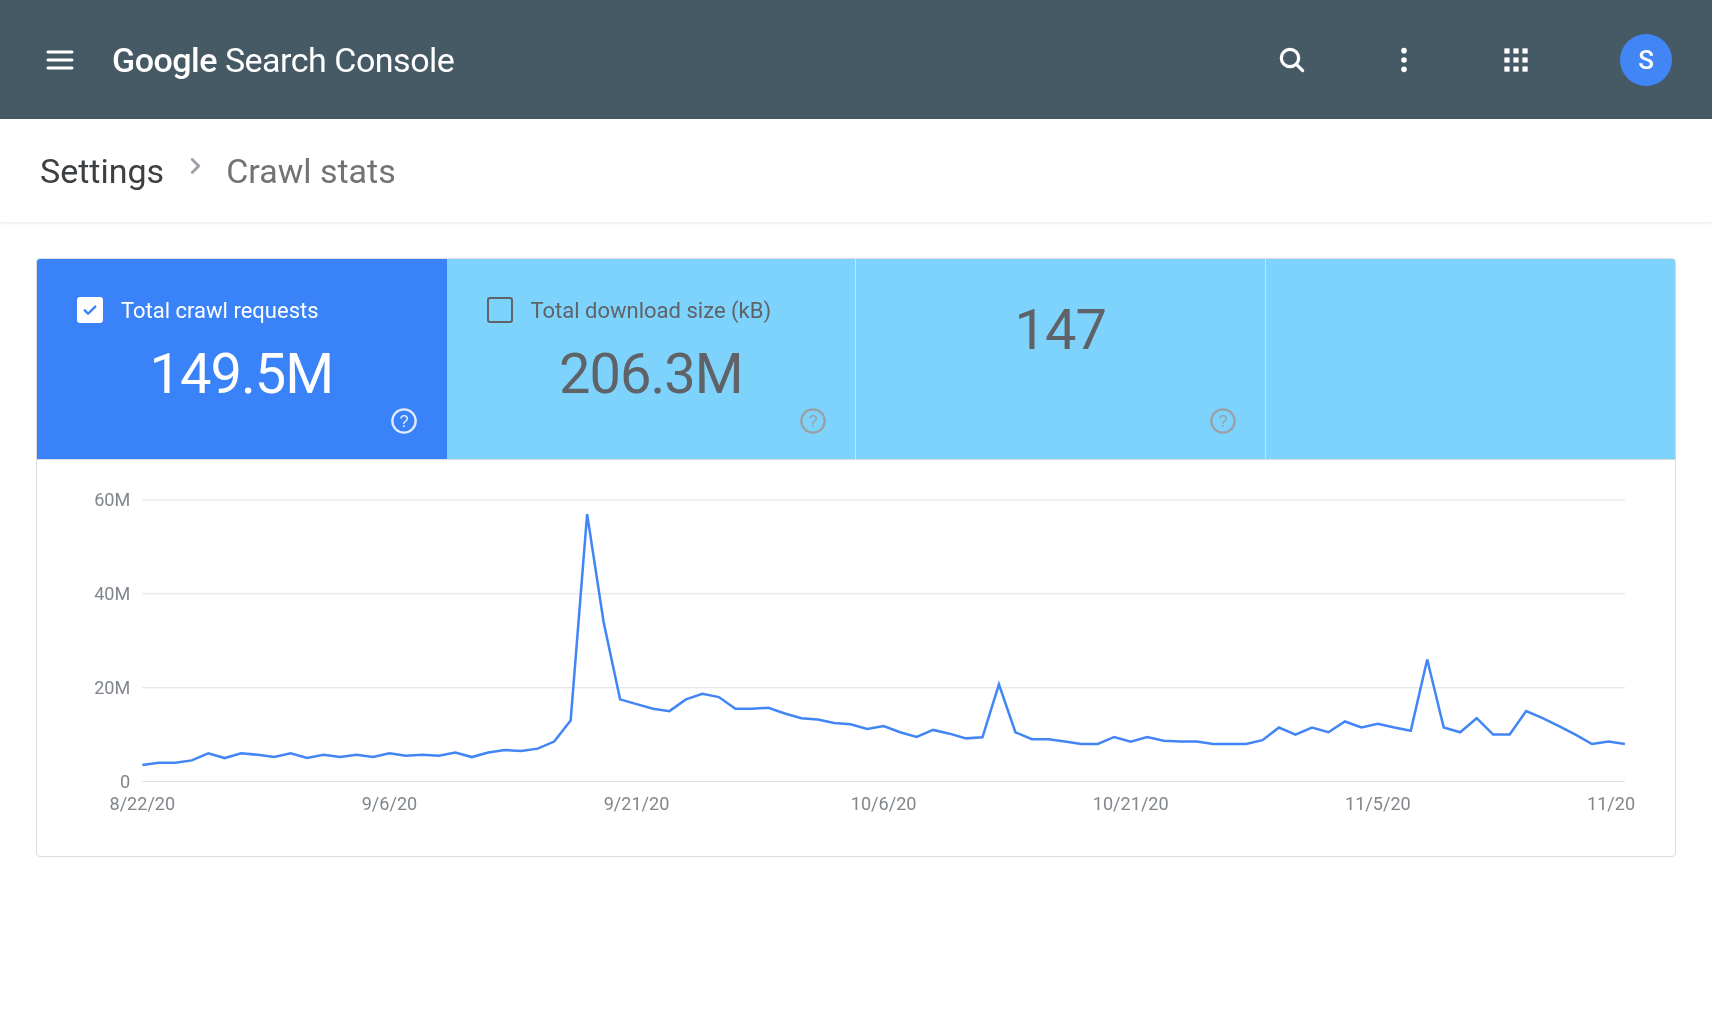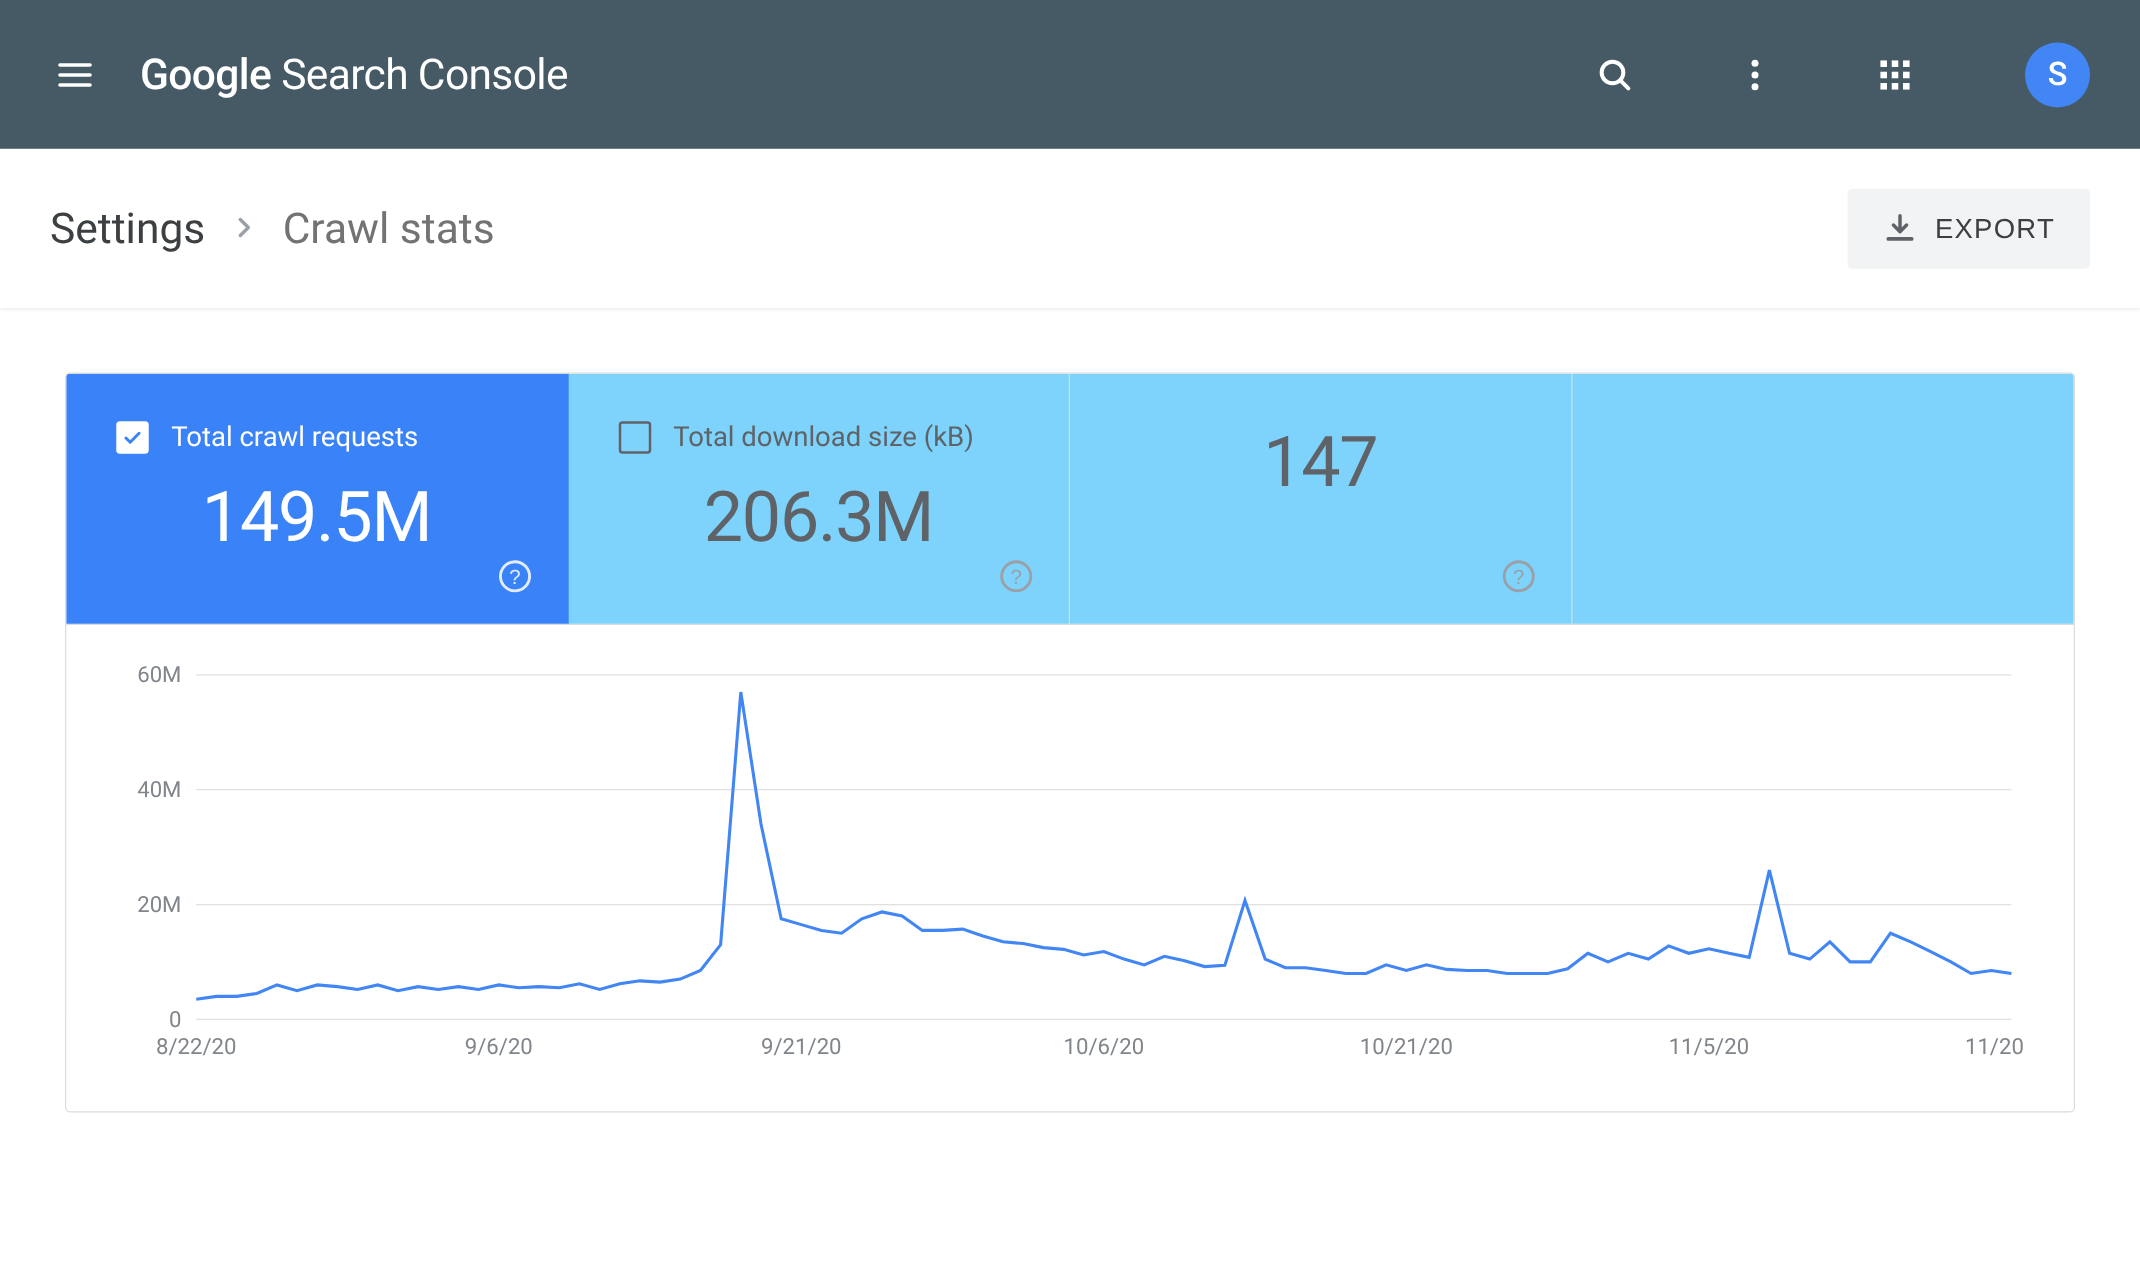--- a/index.html
+++ b/index.html
@@ -28,33 +28,33 @@
   .appbar .icon-btn { width: 48px; height: 48px; display:flex; align-items:center; justify-content:center; cursor:pointer; border-radius:50%; margin: 0 16px; }
   .appbar .avatar { width: 52px; height: 52px; border-radius: 50%; background:#4285f4; display:flex; align-items:center; justify-content:center; font-size:26px; font-weight:500; color:#fff; margin-left: 32px; }
 
   
   .subheader {
     display:flex; align-items:center; justify-content:space-between;
     padding: 32px 40px 30px 40px;
     border-bottom: 1px solid transparent;
     box-shadow: 0 1px 3px rgba(0,0,0,0.1);
   }
-  .breadcrumb { display:flex; align-items:center; gap: 20px; font-size: 34px; color:#3c4043; }
+  .breadcrumb { display:flex; align-items:flex-start; gap: 20px; font-size: 34px; color:#3c4043; }
   .breadcrumb .crumb-link { color:#3c4043; cursor:pointer; font-weight: 400; }
   .breadcrumb .chevron { color:#9aa0a6; font-size: 28px; }
   .breadcrumb .crumb-current { font-weight: 400; color:#737373; }
   .export-btn {
     display:flex; align-items:center; gap:14px;
     background:#f1f3f4; border:none; padding: 18px 28px;
     font-size: 22px; letter-spacing: 1px; font-weight: 500; color:#3c4043;
     cursor:pointer; border-radius:4px;
   }
 
   
-  .content { padding: 52px; }
+  .content { padding: 36px; }
   .card { border: 1px solid #dadce0; border-radius: 4px; background:#fff; overflow:hidden; }
 
   
   .metrics { display:flex; border-bottom: 1px solid #dadce0; }
   .metric {
     flex: 0 0 25%;
     max-width: 25%;
     position:relative;
     padding: 38px 40px 52px 40px;
     border-right: 1px solid #dadce0;
@@ -131,27 +131,20 @@
 <div class="subheader">
   <div class="breadcrumb">
     <span class="crumb-link">Settings</span>
     <span class="chevron">
       <svg width="22" height="22" viewBox="0 0 24 24">
           <path d="M9 5l7 7-7 7" stroke="#9aa0a6" stroke-width="3" fill="none" stroke-linecap="round" stroke-linejoin="round"></path>
         </svg>
     </span>
     <span class="crumb-current">Crawl stats</span>
   </div>
-  <button class="export-btn">
-    <svg width="28" height="28" viewBox="0 0 24 24">
-        <path d="M12 3v11m0 0l-4.5-4.5M12 14l4.5-4.5" stroke="#5f6368" stroke-width="2.4" fill="none" stroke-linecap="round" stroke-linejoin="round"></path>
-        <path d="M4 19h16" stroke="#5f6368" stroke-width="2.6" stroke-linecap="round"></path>
-      </svg>
-    <span>EXPORT</span>
-  </button>
 </div>
 
 <div class="content">
   <div class="card">
 
     <div class="metrics">
       <div class="metric active">
         <div class="label-row">
           <span class="cbox">
               <svg width="18" height="18" viewBox="0 0 24 24">

